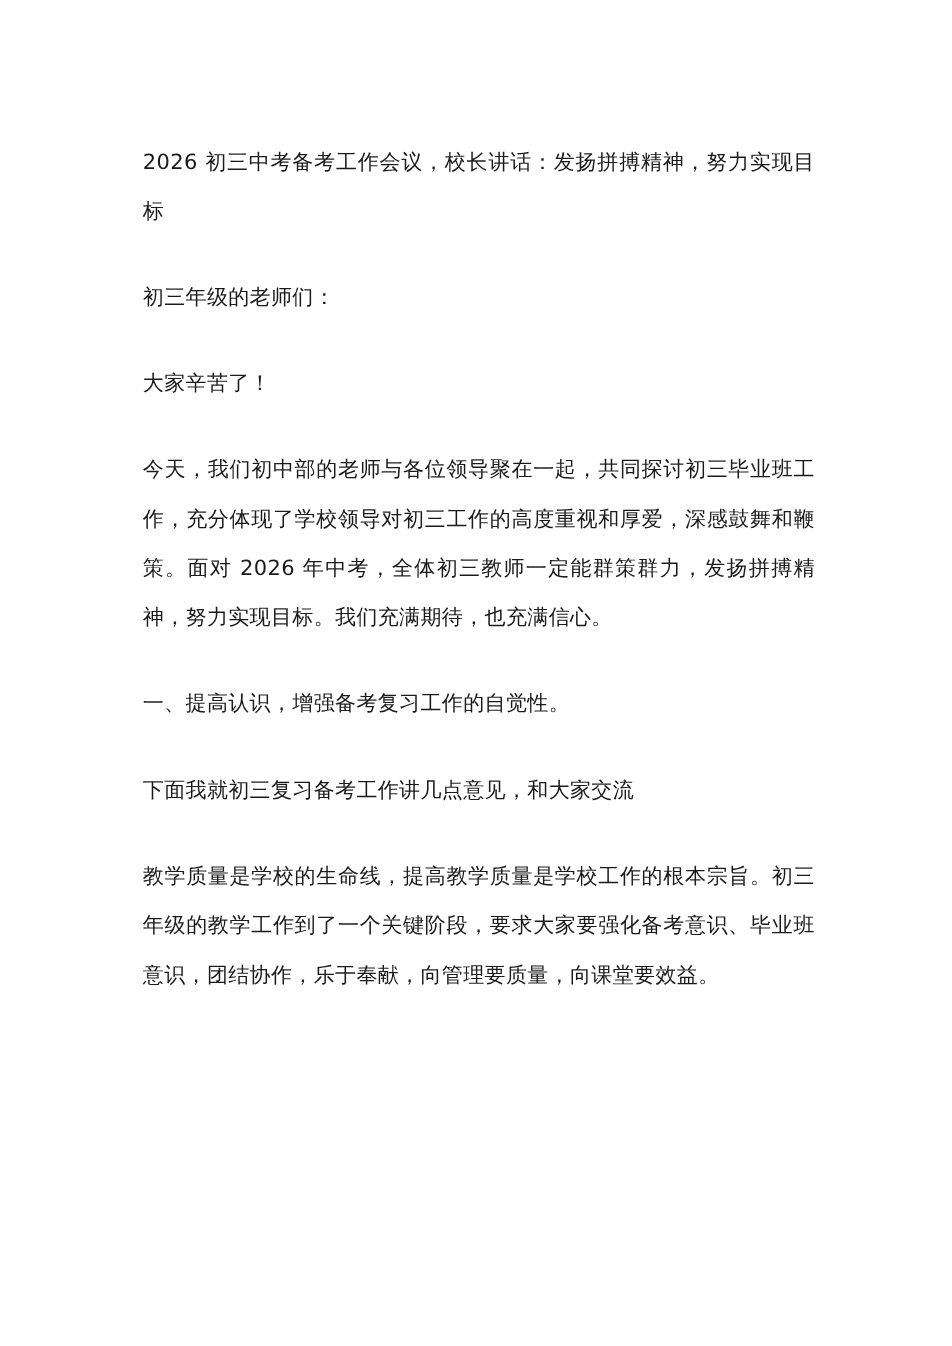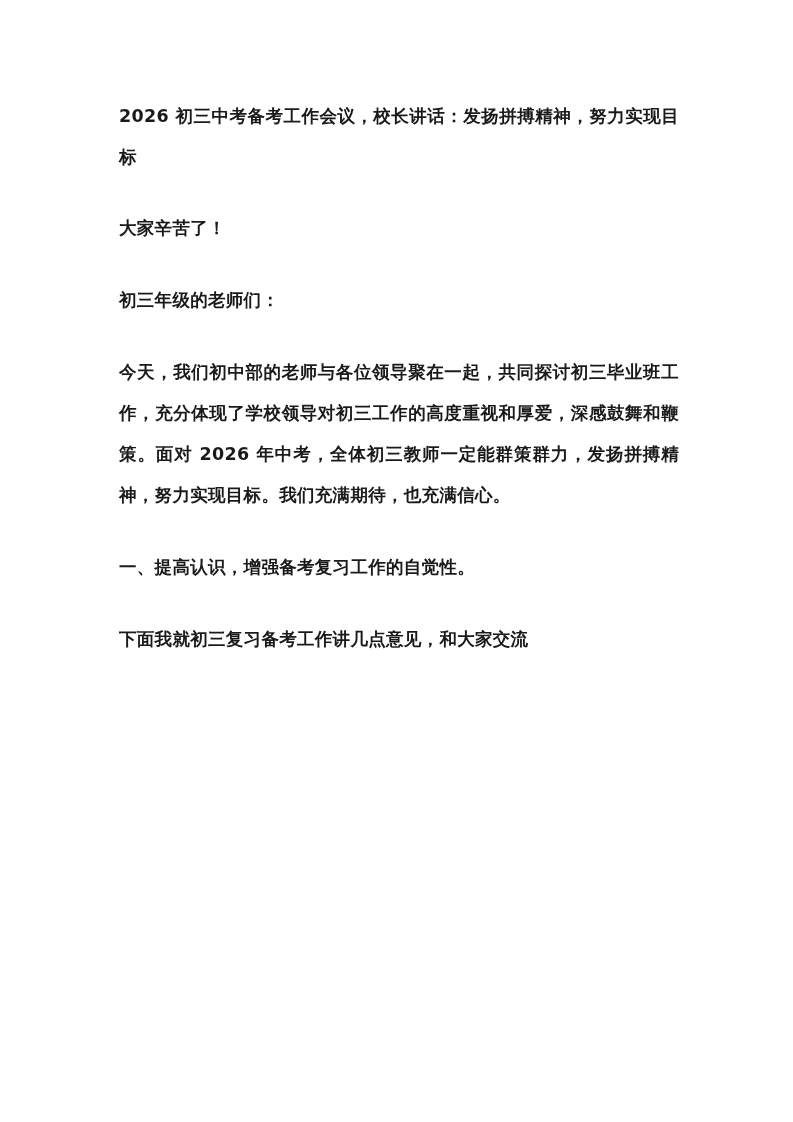--- a/index.html
+++ b/index.html
@@ -19,39 +19,39 @@
       position: absolute;
       left: 0;
       top: 0;
       width: 793px;
       height: 1122px;
       background: #ffffff;
     }
     .content {
       position: absolute;
       left: 119px;
-      top: 96px;
+      top: 116px;
       width: 560px;
-      font-weight: bold;
     }
     .para {
       font-size: 17.5px;
       line-height: 41px;
       margin: 0 0 31px 0;
       letter-spacing: 0.3px;
       word-break: break-all;
       text-align: justify;
     }
     .title { margin-bottom: 30px; }
   </style>
 </head>
 <body>
 
 <div class="page">
   <div class="content">
     <p class="para title">2026 初三中考备考工作会议，校长讲话：发扬拼搏精神，努力实现目标</p>
+    <p class="para">初三年级的老师们：</p>
     <p class="para">大家辛苦了！</p>
-    <p class="para">初三年级的老师们：</p>
     <p class="para">今天，我们初中部的老师与各位领导聚在一起，共同探讨初三毕业班工作，充分体现了学校领导对初三工作的高度重视和厚爱，深感鼓舞和鞭策。面对 2026 年中考，全体初三教师一定能群策群力，发扬拼搏精神，努力实现目标。我们充满期待，也充满信心。</p>
     <p class="para">一、提高认识，增强备考复习工作的自觉性。</p>
     <p class="para">下面我就初三复习备考工作讲几点意见，和大家交流</p>
+    <p class="para">教学质量是学校的生命线，提高教学质量是学校工作的根本宗旨。初三年级的教学工作到了一个关键阶段，要求大家要强化备考意识、毕业班意识，团结协作，乐于奉献，向管理要质量，向课堂要效益。</p>
   </div>
 </div>
 
 </body></html>

